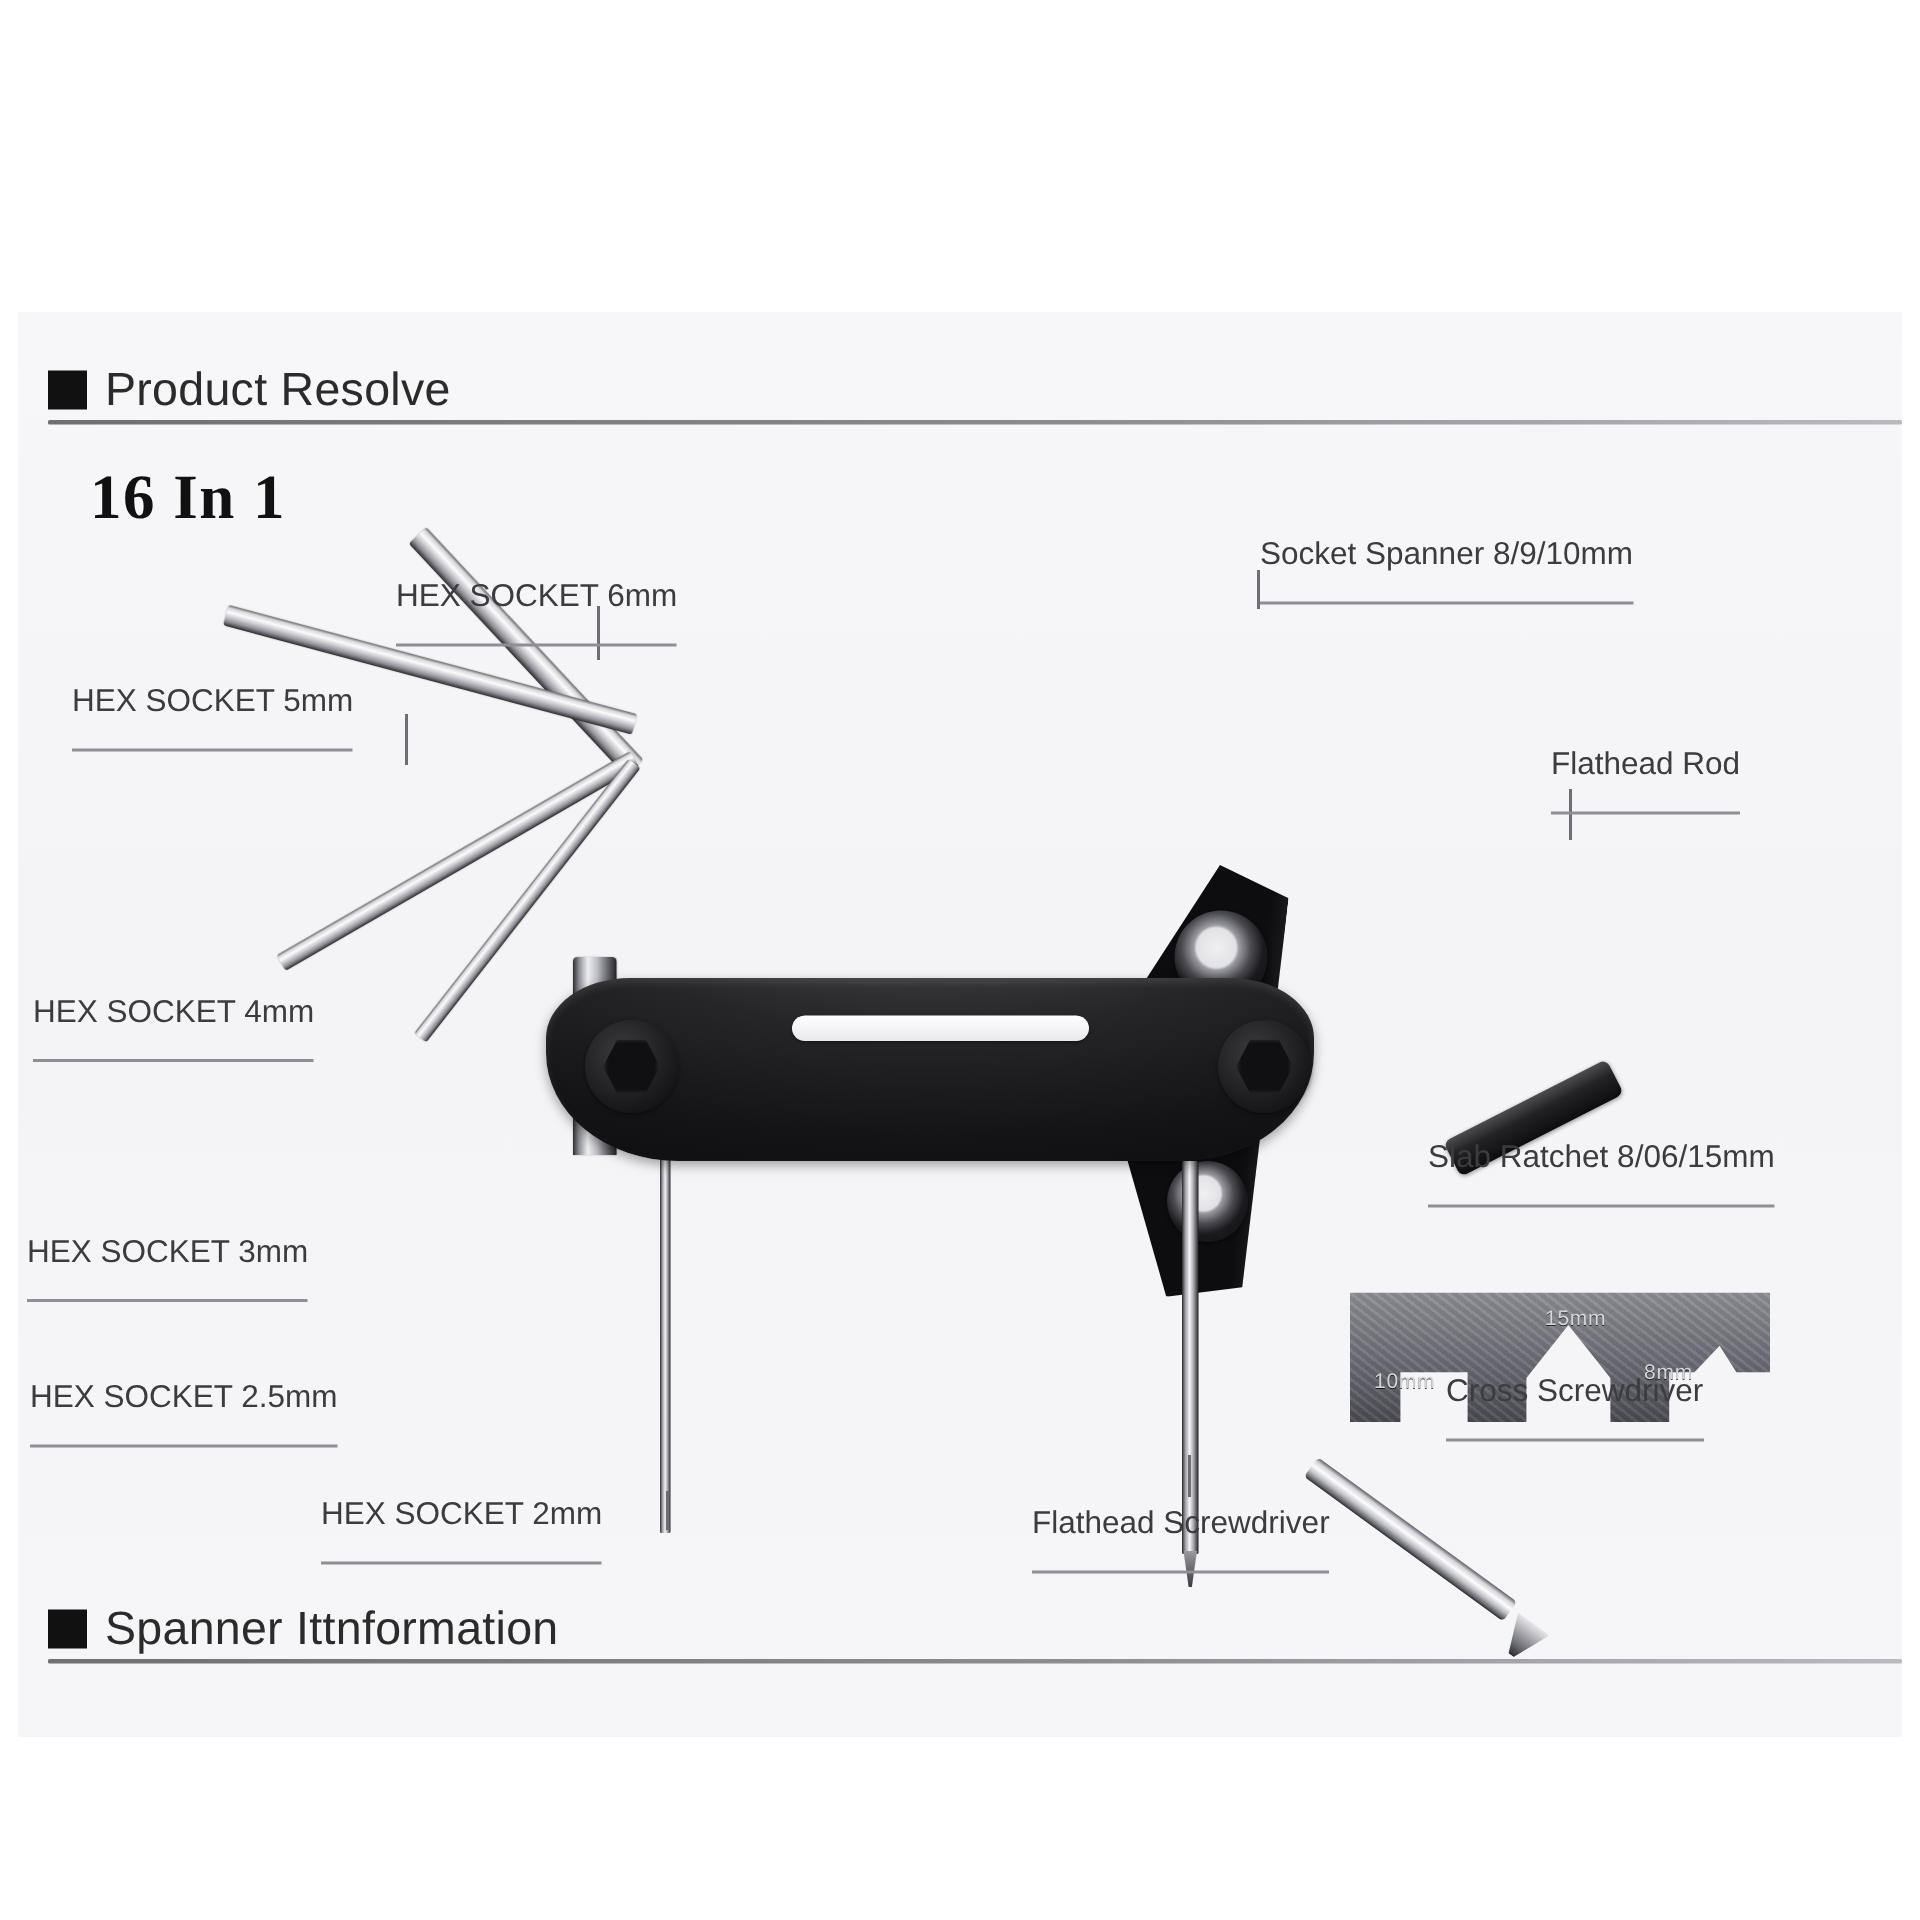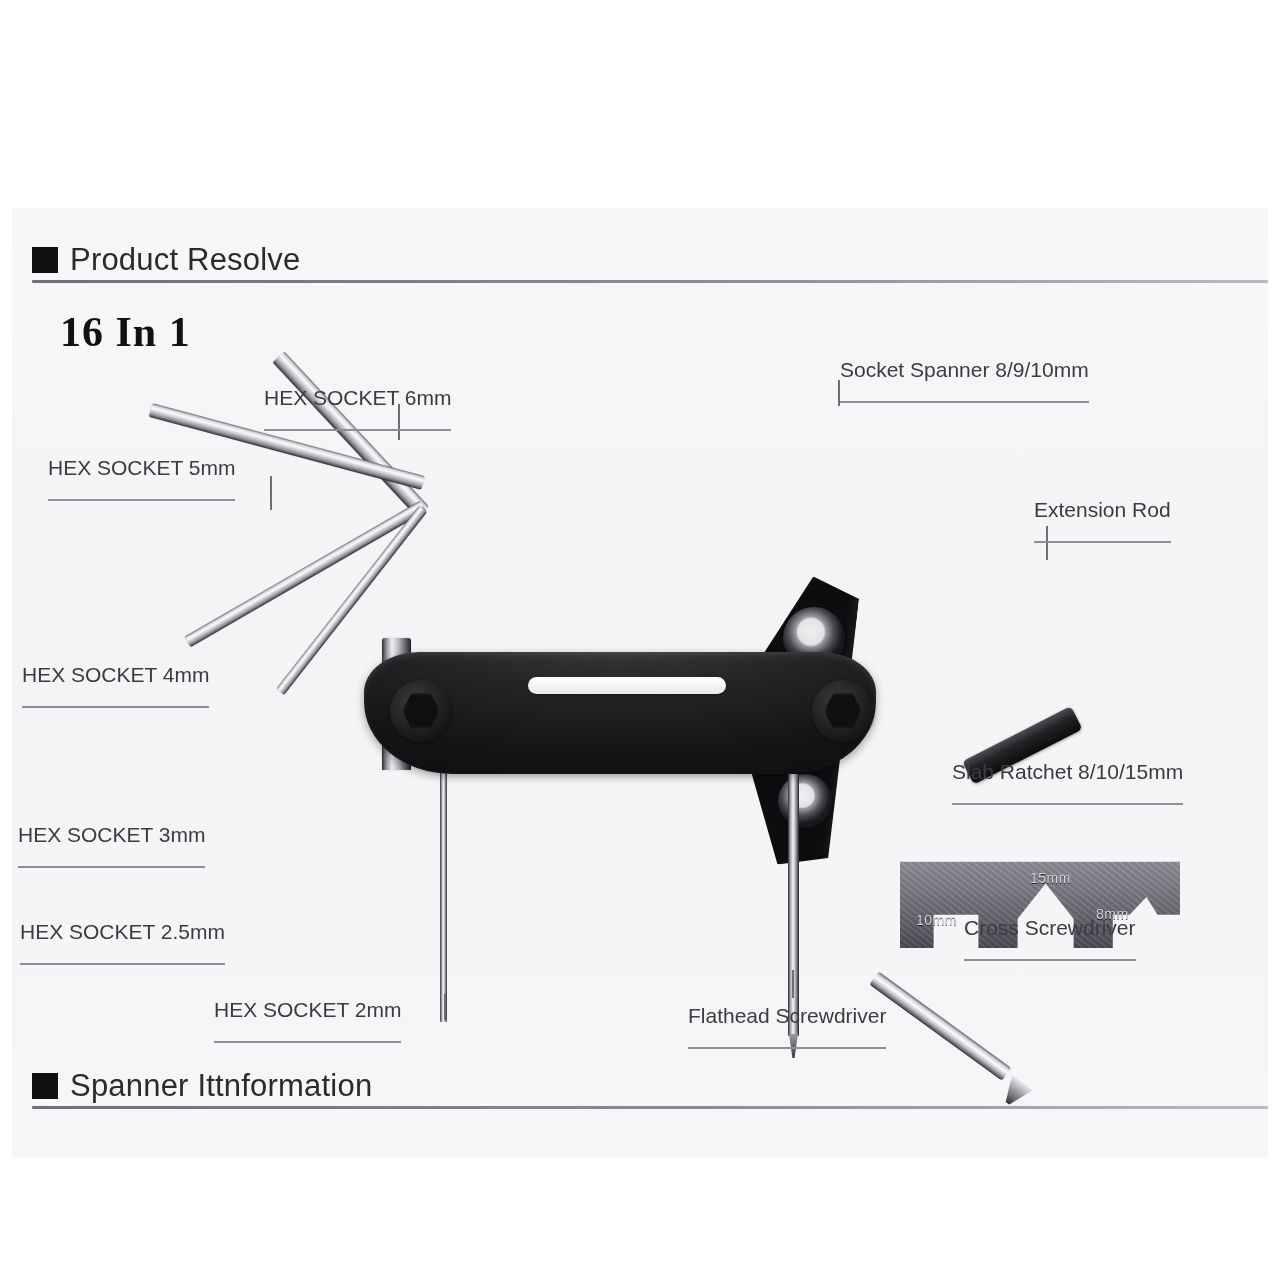--- a/index.html
+++ b/index.html
@@ -307,22 +307,22 @@
   <div class="leader" style="left:1034px; top:318px; width:2px; height:34px;"></div>
 
   <div class="label" style="left:252px; top:178px;">HEX SOCKET 6mm</div>
   <div class="label" style="left:36px;  top:248px;">HEX SOCKET 5mm</div>
   <div class="label" style="left:10px;  top:455px;text-align:center;">HEX SOCKET 4mm</div>
   <div class="label" style="left:6px;   top:615px;">HEX SOCKET 3mm</div>
   <div class="label" style="left:8px;   top:712px;">HEX SOCKET 2.5mm</div>
   <div class="label" style="left:202px; top:790px;">HEX SOCKET 2mm</div>
   <div class="label" style="left:676px; top:786px;margin-top:10px;">Flathead Screwdriver</div>
   <div class="label" style="left:828px; top:150px;">Socket Spanner 8/9/10mm</div>
-  <div class="label" style="left:1022px;top:290px;">Extension Rod</div>
-  <div class="label" style="left:940px; top:552px;">Slab Ratchet 8/10/15mm</div>
+  <div class="label" style="left:1022px;top:290px;">Flathead Rod</div>
+  <div class="label" style="left:940px; top:552px;">Slab Ratchet 8/06/15mm</div>
   <div class="label" style="left:952px; top:708px;">Cross Screwdriver</div>
 
   <div class="section-head" id="head2">
     <span class="bullet"></span>
     <span class="section-title">Spanner Ittnformation</span>
   </div>
   <div class="head-rule" id="rule2"></div>
 
 </div>
 

